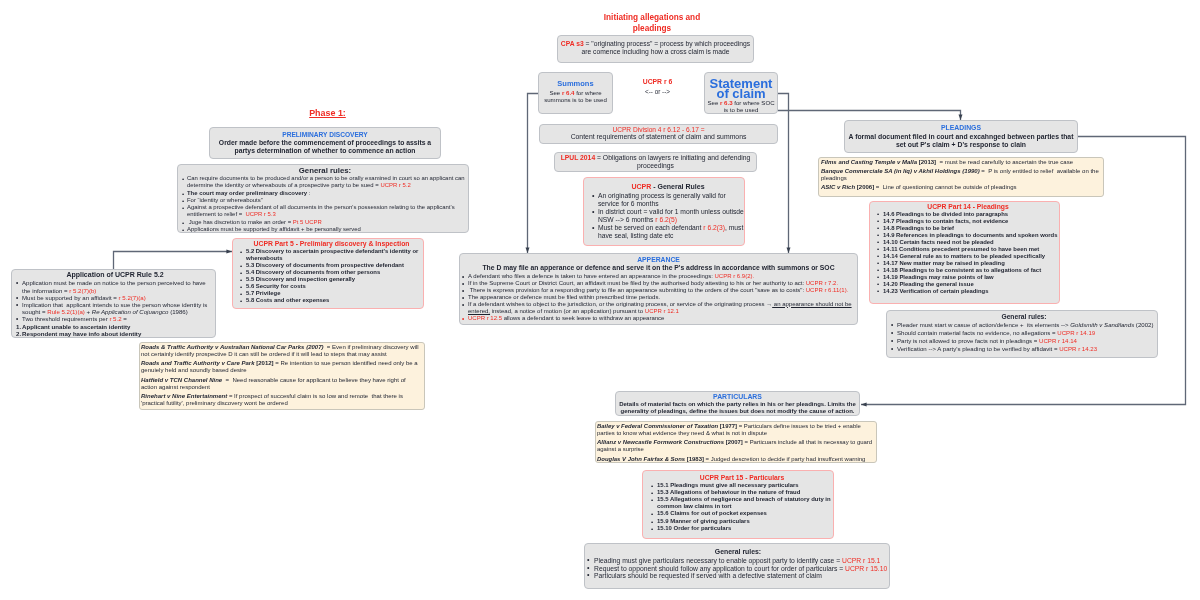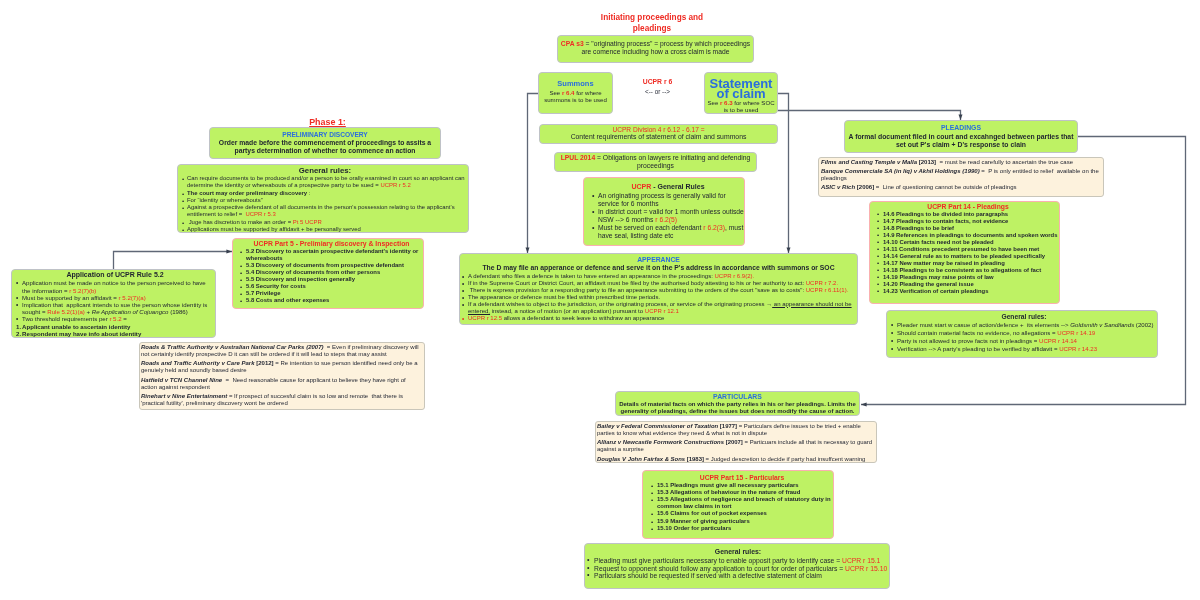--- a/index.html
+++ b/index.html
@@ -2,21 +2,21 @@
 <html><head>
 <meta charset="utf-8">
 <style>
   html, body { margin:0; padding:0; }
   body {
     width:1200px; height:600px; background:#ffffff; overflow:hidden;
     font-family:"Liberation Sans", sans-serif;
     color:#1e222f;
   }
   #stage { position:relative; width:1200px; height:600px; }
-  .box { position:absolute; box-sizing:border-box; background:#bef264;
+  .box { position:absolute; box-sizing:border-box; background:#e5e5e5;
          border:1px solid #bfc2c7; border-radius:4px; }
   .box.rb { border:1px solid #fab0b0; }
   .box.tan { background:#fdf2dd; border:1px solid #c9c6ba; border-radius:3px; }
   .hd { text-align:center; font-weight:bold; }
   .ctr { text-align:center; }
   .red { color:#ef2c24; }
   .blue { color:#2a6edd; }
   .bold { font-weight:bold; }
   .italic { font-style:italic; }
   .bi { font-weight:bold; font-style:italic; }
@@ -32,21 +32,21 @@
   
   .title { position:absolute; left:532px; top:13px; width:240px;
            text-align:center; color:#ef2c24; font-weight:bold; font-size:8.23px;
            line-height:10.6px; }
 
   
   .cpa { left:557px; top:35px; width:197px; height:28px;
          padding:4px 0px; font-size:6.72px; line-height:8.4px; }
 
   
-  .phase { position:absolute; left:212px; top:117px; width:231px;
+  .phase { position:absolute; left:212px; top:108px; width:231px;
            text-align:center; color:#ef2c24; font-weight:bold; font-size:8.92px;
            line-height:11px; text-decoration:underline; }
 
   
   .pd { left:209px; top:127px; width:232px; height:32px; padding:2px 3px;
         font-size:6.8px; line-height:8.2px; }
   .pd .hd { font-size:6.6px; line-height:9px; }
   .pd .ctr { font-size:6.8px; line-height:8.4px; }
 
   
@@ -167,21 +167,21 @@
 
     <path d="M777.5,93.5 L788.5,93.5 L788.5,253" marker-end="url(#ah)"></path>
 
     <path d="M777.5,110.5 L960.5,110.5 L960.5,120" marker-end="url(#ah)"></path>
 
     <path d="M1078,136.5 L1185.5,136.5 L1185.5,404.5 L861,404.5" marker-end="url(#ah)"></path>
   </g>
 </svg>
 
 <div class="title">
-  <div>Initiating proceedings and</div>
+  <div>Initiating allegations and</div>
   <div>pleadings</div>
 </div>
 
 <div class="box cpa">
   <div class="ctr"><span class="red bold">CPA s3</span><span> = "originating process" = process by which proceedings are comence including how a cross claim is made</span></div>
 </div>
 
 <div class="phase">Phase 1:</div>
 
 <div class="box pd">

